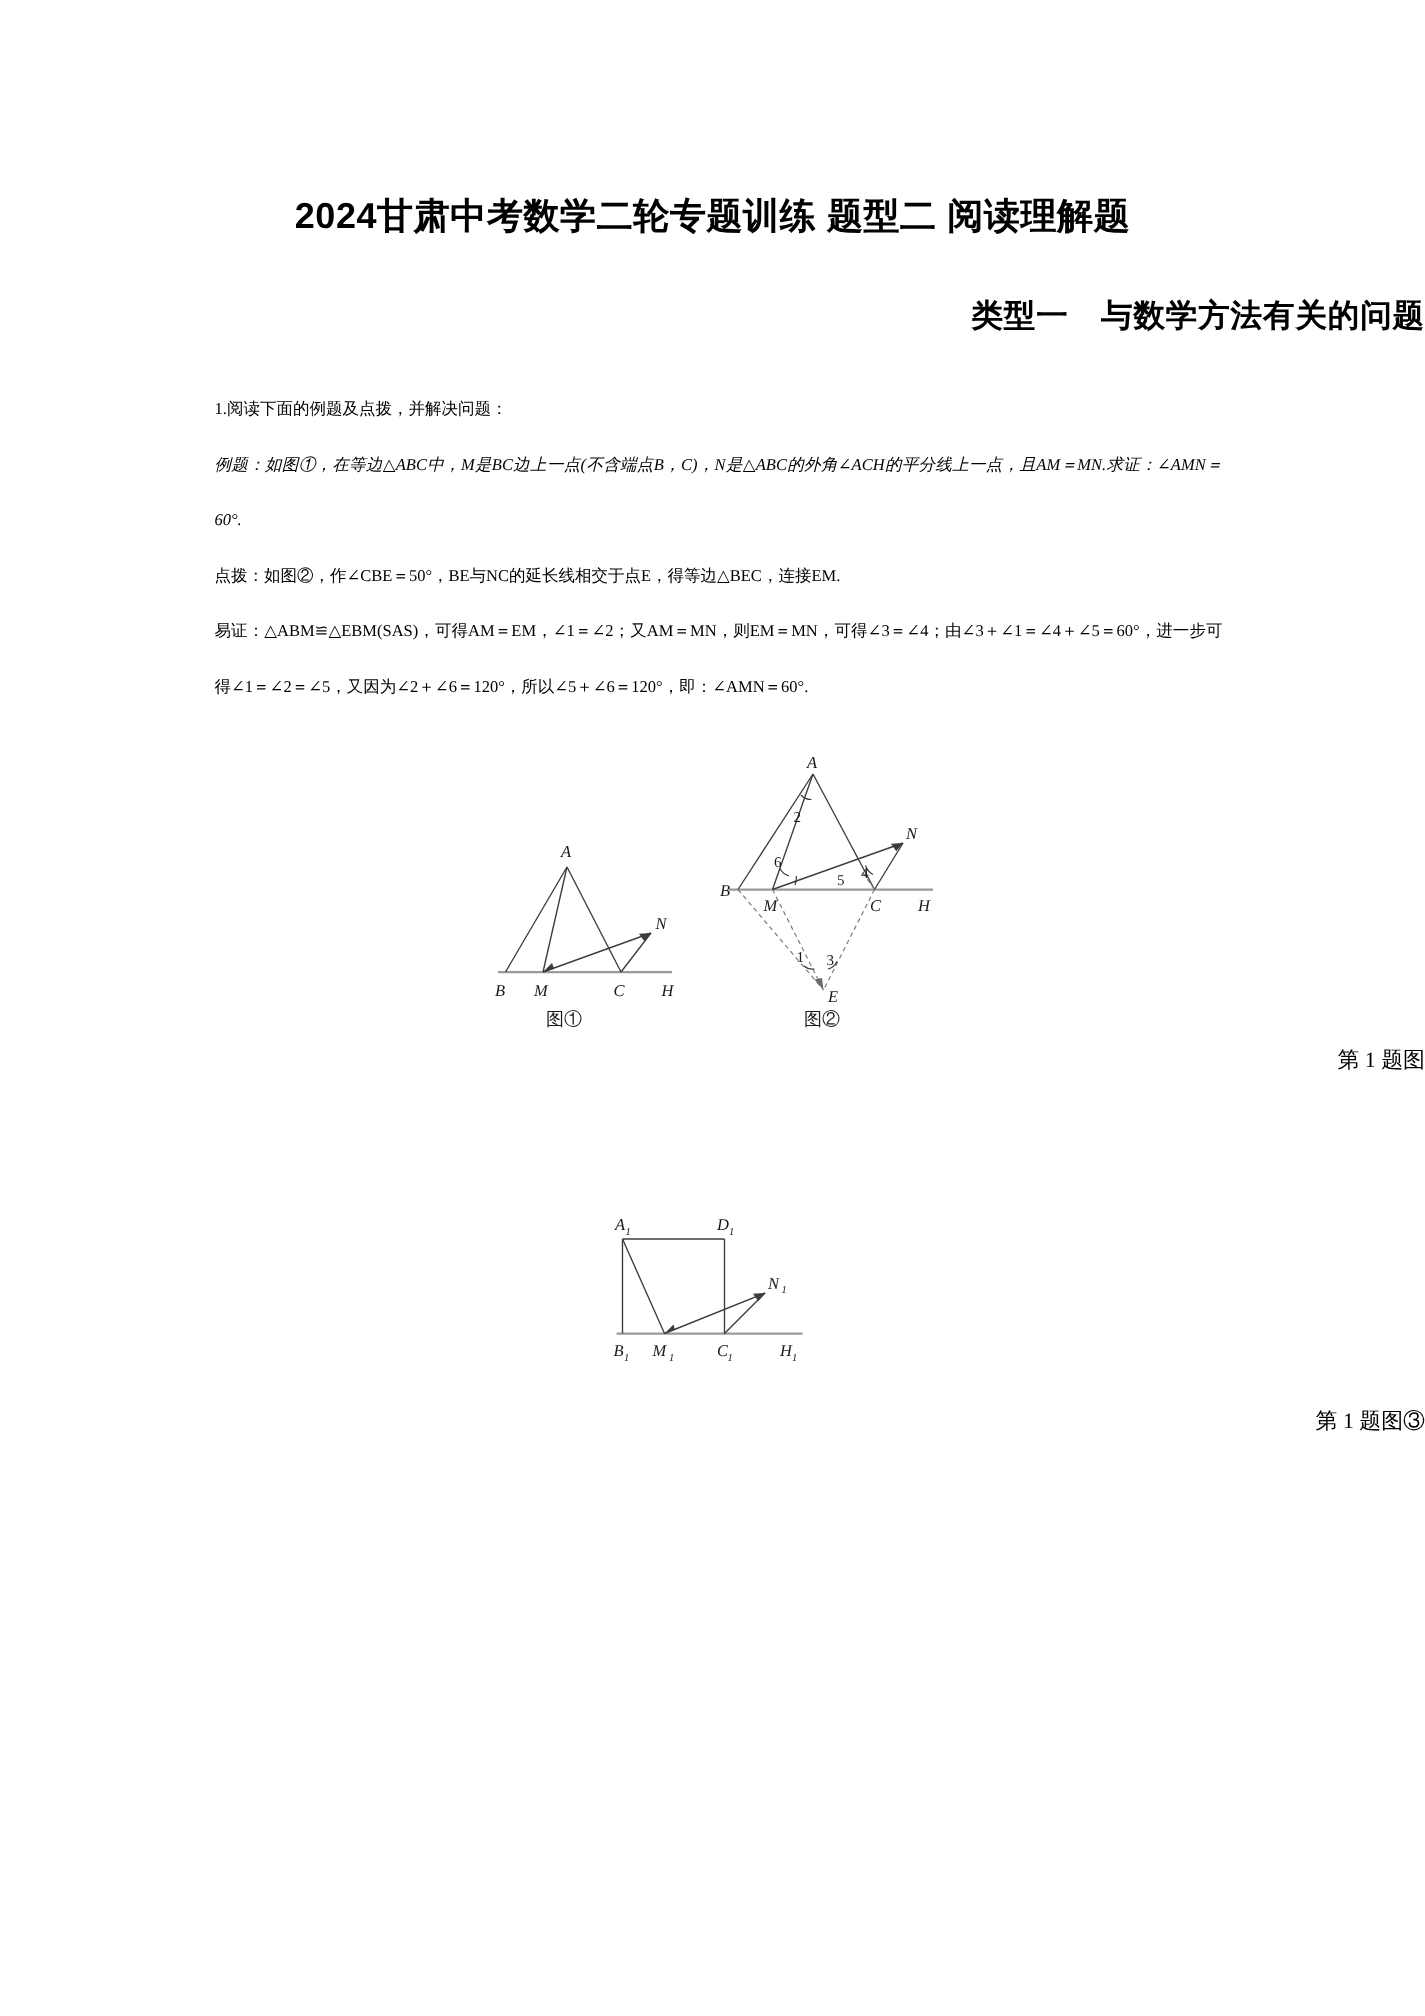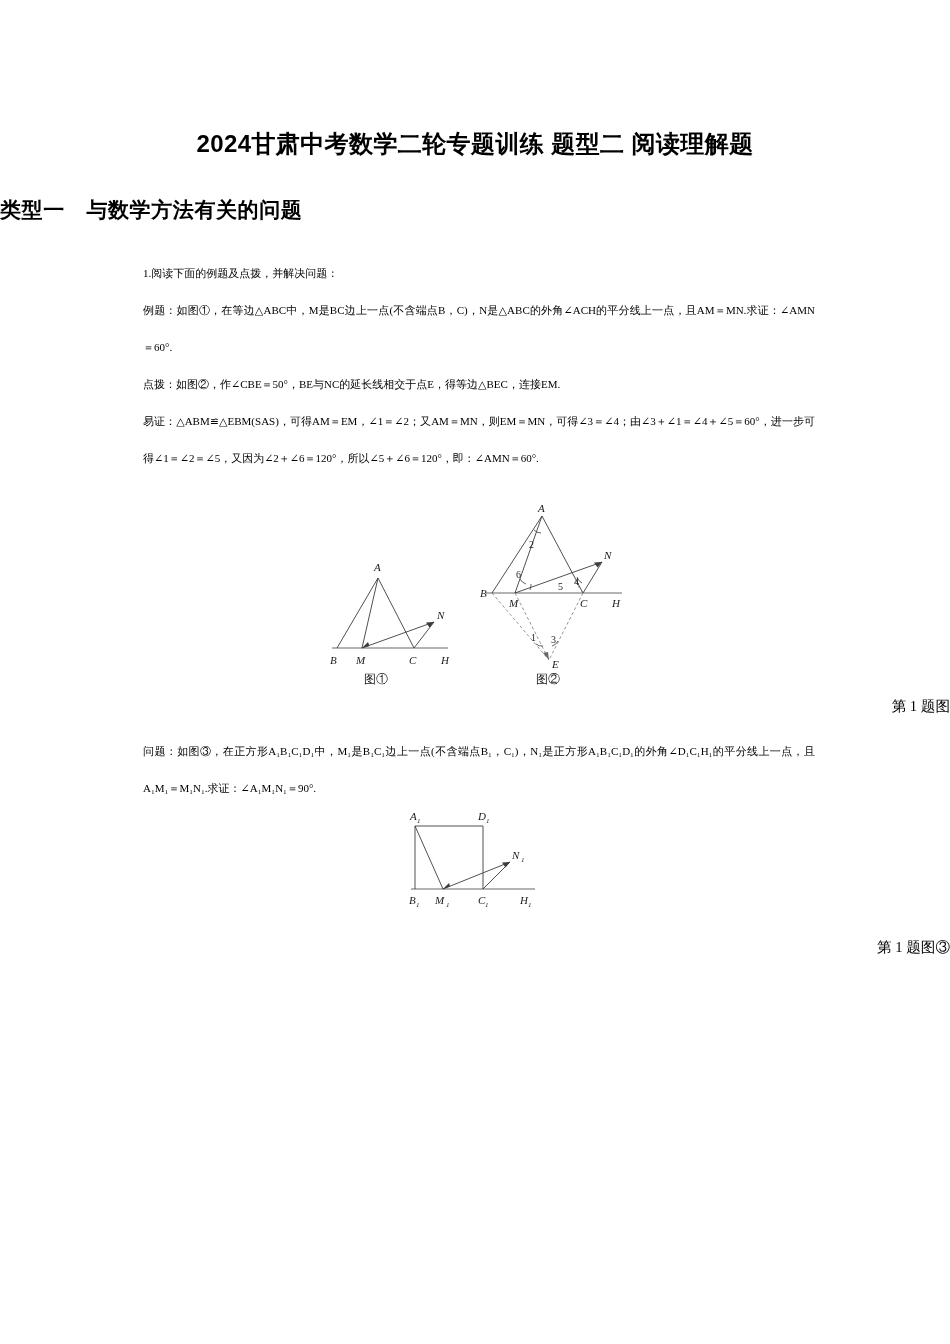--- a/index.html
+++ b/index.html
@@ -28,21 +28,21 @@
     text-align: center;
     font-size: 24px;
     font-weight: bold;
     letter-spacing: 0.4px;
     font-family: "Liberation Sans", "DejaVu Sans", sans-serif;
   }
   .section-title {
     position: absolute;
     left: 0; top: 196px;
     width: 950px;
-    text-align: left;
+    text-align: right;
     font-size: 21px;
     font-weight: bold;
     letter-spacing: 0.6px;
     font-family: "Liberation Sans", "DejaVu Sans", sans-serif;
   }
   .body-block {
     position: absolute;
     left: 143px;
     width: 672px;
   }
@@ -96,21 +96,21 @@
 <div class="page">
 
   <div class="doc-title">2024甘肃中考数学二轮专题训练 题型二 阅读理解题</div>
 
   <div class="section-title">类型一　与数学方法有关的问题</div>
 
   <div class="body-block" style="top:255px;">
     <div class="para">1.阅读下面的例题及点拨，并解决问题：</div>
   </div>
 
-  <div class="body-block" style="top:292px;">
+  <div class="body-block" style="top:292px;font-style:italic;">
     <div class="para wrap">例题：如图①，在等边△ABC中，M是BC边上一点(不含端点B，C)，N是△ABC的外角∠ACH的平分线上一点，且AM＝MN.求证：∠AMN＝60°.</div>
   </div>
 
   <div class="body-block" style="top:366px;">
     <div class="para">点拨：如图②，作∠CBE＝50°，BE与NC的延长线相交于点E，得等边△BEC，连接EM.</div>
   </div>
 
   <div class="body-block" style="top:403px;">
     <div class="para wrap">易证：△ABM≌△EBM(SAS)，可得AM＝EM，∠1＝∠2；又AM＝MN，则EM＝MN，可得∠3＝∠4；由∠3＋∠1＝∠4＋∠5＝60°，进一步可得∠1＝∠2＝∠5，又因为∠2＋∠6＝120°，所以∠5＋∠6＝120°，即：∠AMN＝60°.</div>
   </div>
@@ -187,23 +187,20 @@
       <text class="num" x="104" y="85">4</text>
       <text class="num" x="61" y="141">1</text>
       <text class="num" x="81" y="143">3</text>
 
       <text class="figno" x="66" y="183">图②</text>
     </svg>
   </div>
 
   <div class="fig-caption" style="top:697px;">第 1 题图</div>
 
-  <div class="body-block" style="top:733px;">
-    <div class="para wrap">问题：如图③，在正方形A₁B₁C₁D₁中，M₁是B₁C₁边上一点(不含端点B₁，C₁)，N₁是正方形A₁B₁C₁D₁的外角∠D₁C₁H₁的平分线上一点，且A₁M₁＝M₁N₁.求证：∠A₁M₁N₁＝90°.</div>
-  </div>
 
   <div class="figwrap" style="left:395px; top:800px;">
     <svg width="160" height="115" viewBox="0 0 160 115">
 
       <line class="base" x1="16" y1="89" x2="140" y2="89"></line>
 
       <line class="ln" x1="20" y1="26" x2="88" y2="26"></line>
       <line class="ln" x1="20" y1="26" x2="20" y2="89"></line>
       <line class="ln" x1="88" y1="26" x2="88" y2="89"></line>
 

